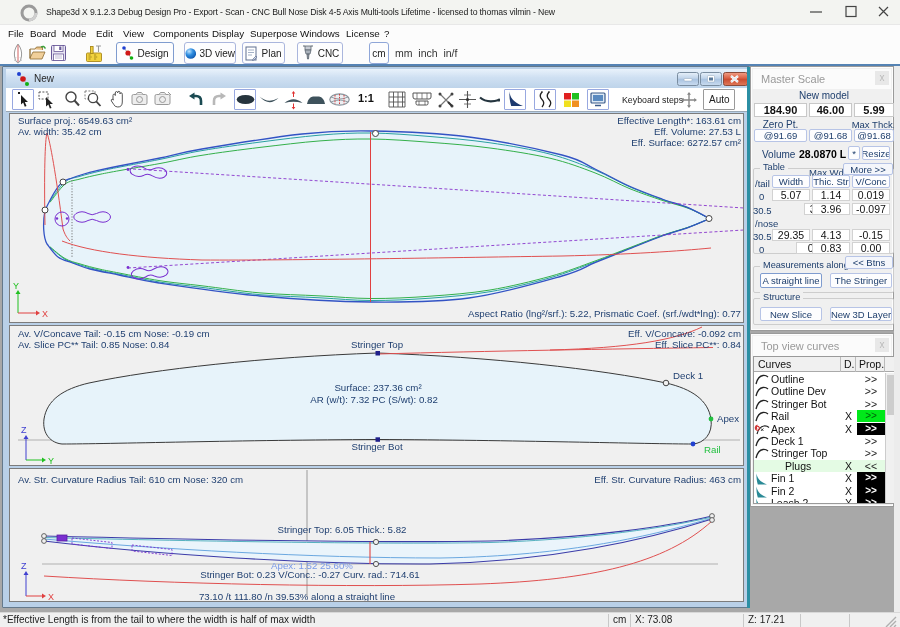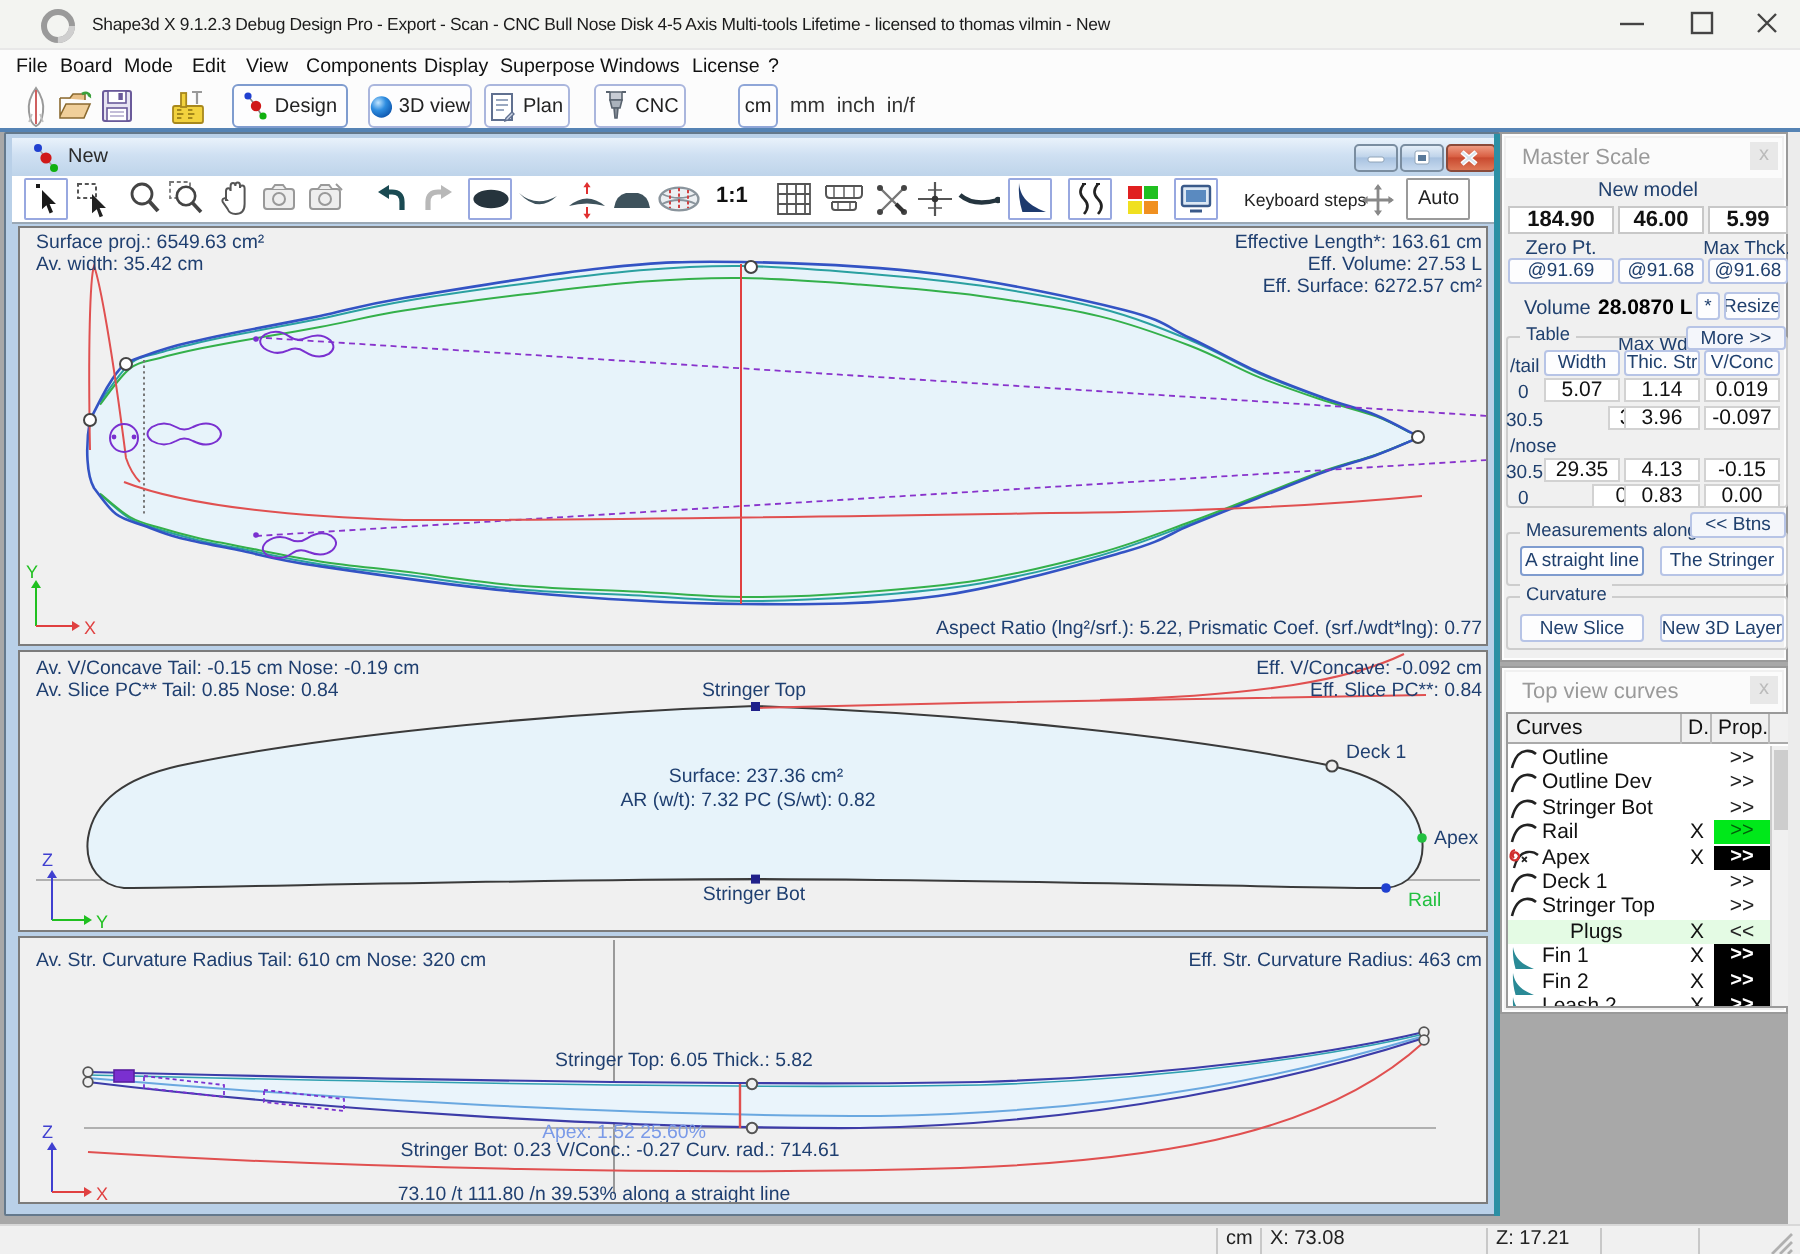--- a/index.html
+++ b/index.html
@@ -500,21 +500,21 @@
     <div class="cell" style="left:21px;top:175px;width:44px;height:12px;margin-left:24px;">0.70</div>
     <div class="cell" style="left:61px;top:175px;width:38px;height:12px;">0.83</div>
     <div class="cell" style="left:101px;top:175px;width:38px;height:12px;">0.00</div>
     <div class="mbtn" style="left:94px;top:189px;width:48px;height:13px;background:#f4f6fb;">&lt;&lt; Btns</div>
     <div class="grp" style="left:2px;top:199px;width:141px;height:27px;">
         <span class="lbl">Measurements along</span>
       </div>
     <div class="mbtn" style="left:9px;top:206px;width:62px;height:15px;border-color:#7f9ccf;">A straight line</div>
     <div class="mbtn" style="left:79px;top:206px;width:62px;height:15px;">The Stringer</div>
     <div class="grp" style="left:2px;top:231px;width:141px;height:27px;">
-        <span class="lbl">Curvature</span>
+        <span class="lbl">Structure</span>
       </div>
     <div class="mbtn" style="left:9px;top:240px;width:62px;height:14px;">New Slice</div>
     <div class="mbtn" style="left:79px;top:240px;width:62px;height:14px;">New 3D Layer</div>
   </div>
 
   <div class="palette" id="pal2" style="left:750px;top:267px;width:144px;height:174px;">
     <div class="pal-title">Top view curves</div>
       <div class="pal-x">x</div>
     <div class="abs" id="curvelist" style="left:2px;top:22px;width:142px;height:148px;background:#fff;border:1px solid #9a9a9a;overflow:hidden;">
       <div class="abs" style="left:0;top:0;width:140px;height:15px;background:#f0f0f0;border-bottom:1px solid #aaa;font-size:10.5px;color:#111;">
@@ -611,20 +611,21 @@
       </div>
       <div class="abs" style="left:131px;top:16px;width:11px;height:132px;background:#f0f0f0;border-left:1px solid #ccc;">
         <div class="abs" style="left:1px;top:2px;width:9px;height:40px;background:#cdcdcd;"></div>
       </div>
     </div>
   </div>
 </div>
 <div class="abs" style="left:894px;top:66px;width:6px;height:546px;background:#ececec;"></div>
 
 <div class="abs" id="status">
+  <span style="position:absolute;left:3px;top:1px;">*Effective Length is from the tail to where the width is half of max width</span>
   <span class="seg" style="left:608px;width:20px;">cm</span>
   <span class="seg" style="left:630px;width:55px;">X: 73.08</span>
   <span class="seg" style="left:687px;width:54px;margin-top:48px;">Y: 0.00</span>
   <span class="seg" style="left:743px;width:55px;">Z: 17.21</span>
   <span class="seg" style="left:800px;width:47px;"></span>
   <span class="seg" style="left:849px;width:32px;"></span>
   <svg class="abs" style="left:884px;top:2px" width="13" height="13" viewBox="0 0 13 13">
       <path d="M12 2 L2 12 M12 6 L6 12 M12 10 L10 12" stroke="#b0b0b0" stroke-width="1.4"></path>
     </svg>
 </div>

